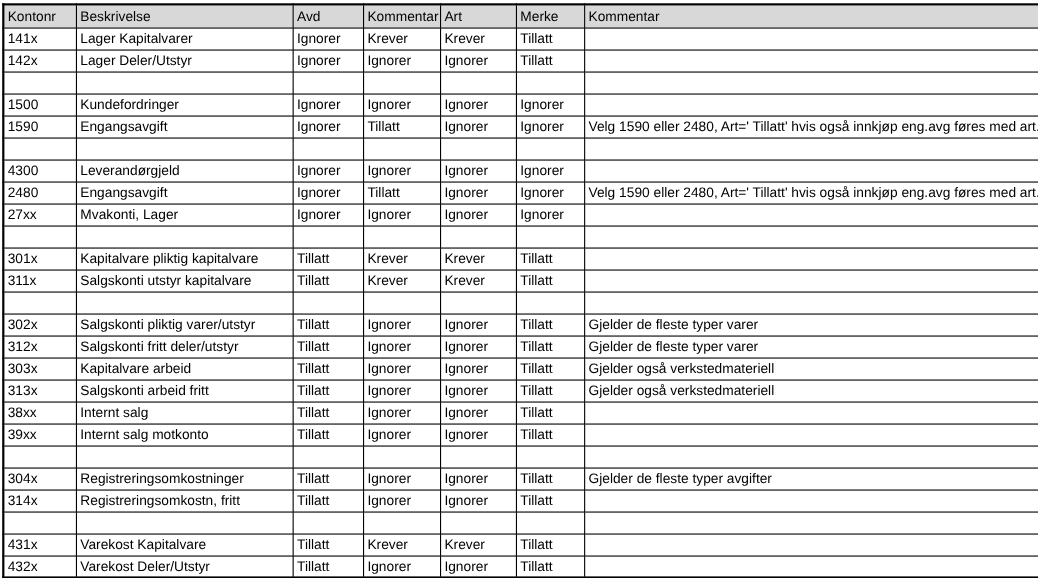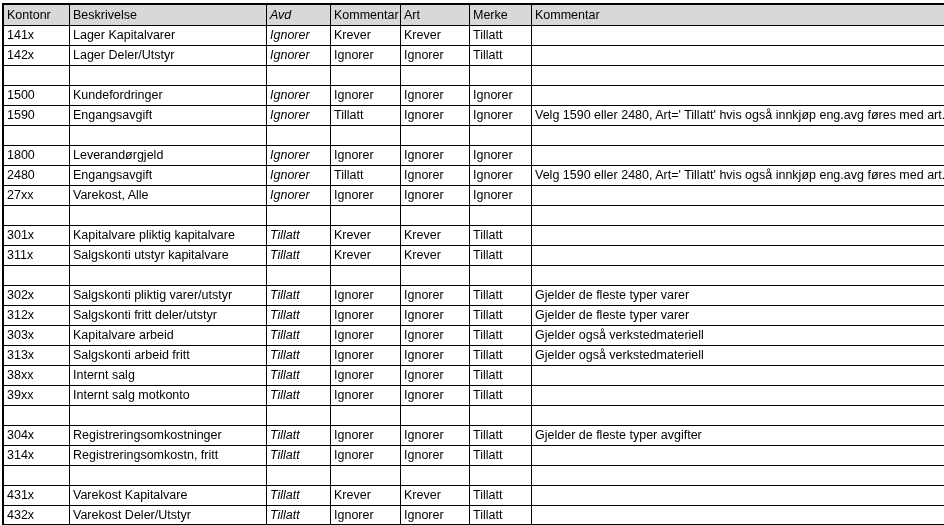--- a/index.html
+++ b/index.html
@@ -32,21 +32,21 @@
     text-align: left;
     vertical-align: middle;
   }
   table.grid thead tr { height: 21px; }
   table.grid tbody tr { height: 20px; }
   table.grid thead th {
     background: var(--header-bg, #d8d8d8);
   }
   .col-kontonr     { width: 59px;  }
   .col-beskrivelse { width: 190px; }
-  .col-avd         { width: 57px; font-style: italic;  }
+  .col-avd         { width: 57px;  }
   .col-prosjekt    { width: 63px;  }
   .col-art         { width: 62px;  }
   .col-merke       { width: 55px;  }
   .col-kommentar   { width: 454px; }
   td.col-kontonr { text-align: right; padding-right: 4px; }
 </style>
 </head>
 <body>
 
 <div class="sheet">
@@ -111,40 +111,40 @@
         <tr>
           <td class="col-kontonr"></td>
           <td class="col-beskrivelse"></td>
           <td class="col-avd"></td>
           <td class="col-prosjekt"></td>
           <td class="col-art"></td>
           <td class="col-merke"></td>
           <td class="col-kommentar"></td>
         </tr>
         <tr>
-          <td class="col-kontonr">1800</td>
+          <td class="col-kontonr">4300</td>
           <td class="col-beskrivelse">Leverandørgjeld</td>
           <td class="col-avd">Ignorer</td>
           <td class="col-prosjekt">Ignorer</td>
           <td class="col-art">Ignorer</td>
           <td class="col-merke">Ignorer</td>
           <td class="col-kommentar"></td>
         </tr>
         <tr>
           <td class="col-kontonr">2480</td>
           <td class="col-beskrivelse">Engangsavgift</td>
           <td class="col-avd">Ignorer</td>
           <td class="col-prosjekt">Tillatt</td>
           <td class="col-art">Ignorer</td>
           <td class="col-merke">Ignorer</td>
           <td class="col-kommentar">Velg 1590 eller 2480, Art=' Tillatt' hvis også innkjøp eng.avg føres med art.</td>
         </tr>
         <tr>
           <td class="col-kontonr">27xx</td>
-          <td class="col-beskrivelse">Varekost, Alle</td>
+          <td class="col-beskrivelse">Mvakonti, Lager</td>
           <td class="col-avd">Ignorer</td>
           <td class="col-prosjekt">Ignorer</td>
           <td class="col-art">Ignorer</td>
           <td class="col-merke">Ignorer</td>
           <td class="col-kommentar"></td>
         </tr>
         <tr>
           <td class="col-kontonr"></td>
           <td class="col-beskrivelse"></td>
           <td class="col-avd"></td>

